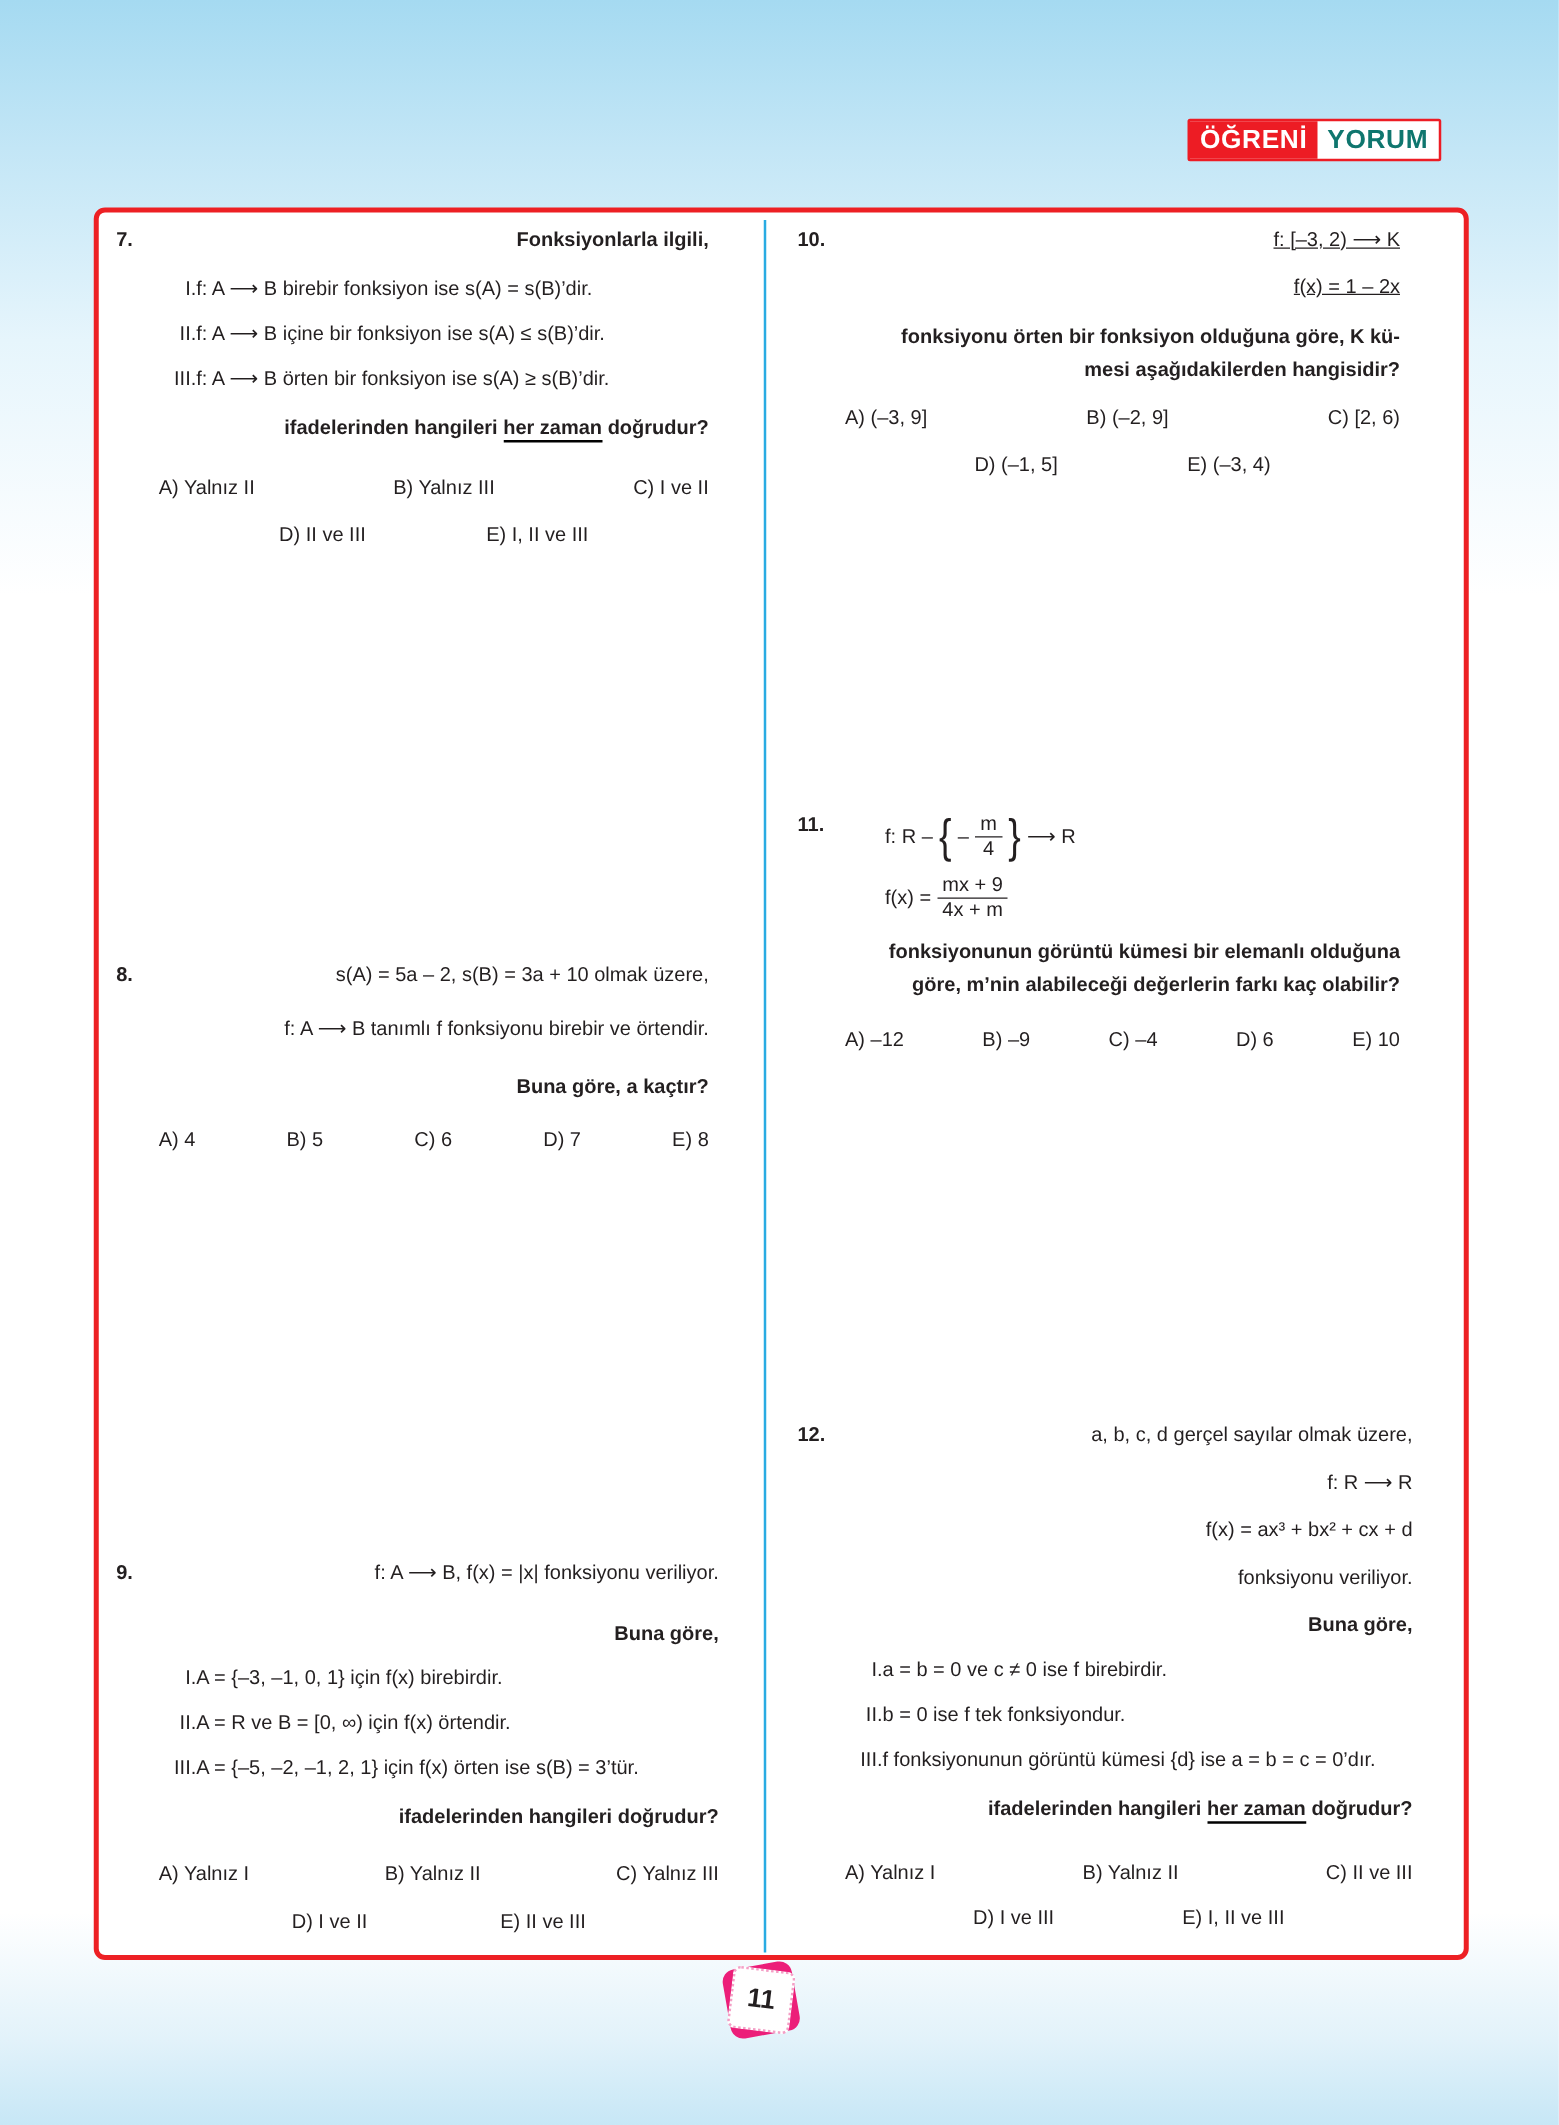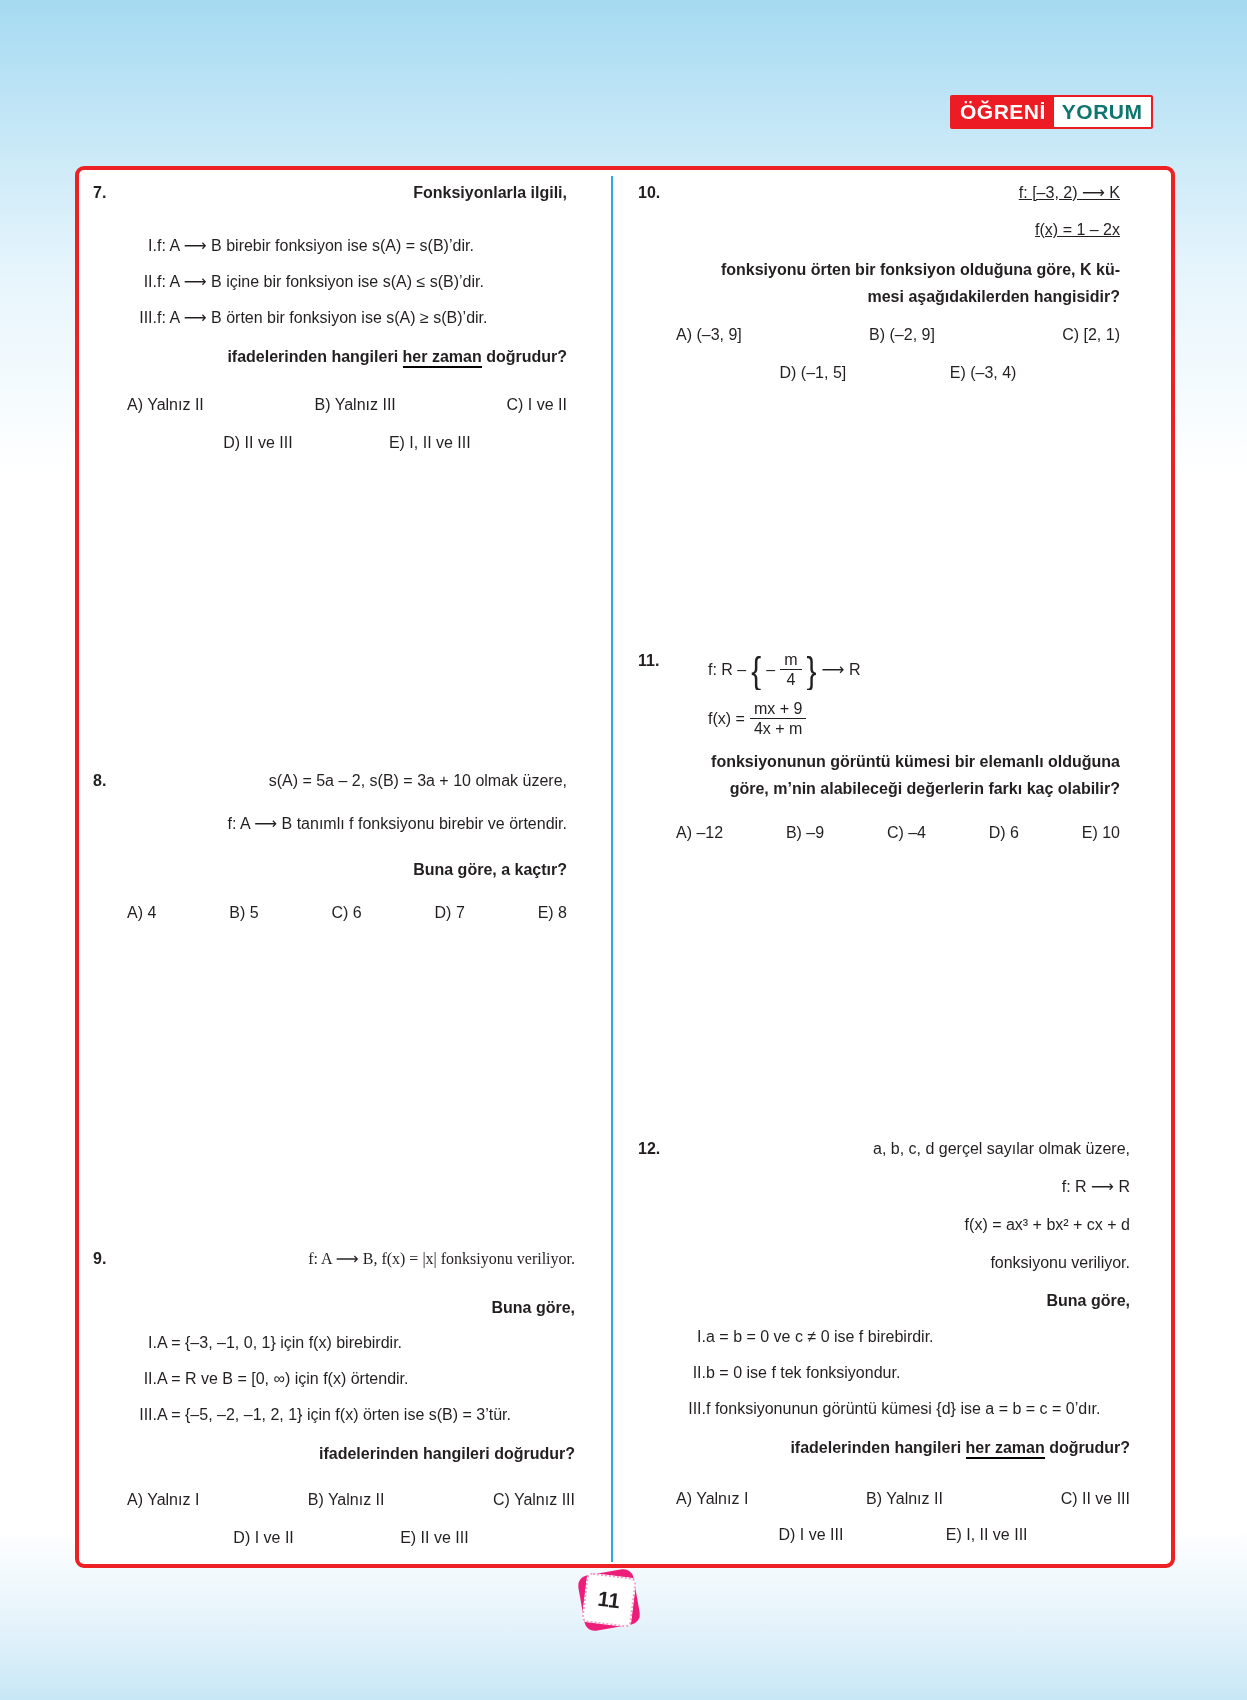--- a/index.html
+++ b/index.html
@@ -39,21 +39,21 @@
   }
 
   
   .q{ position:absolute; font-size:16px; line-height:22px; }
   .qnum{ position:absolute; left:0; top:0; font-weight:bold; }
   .qbody{ padding-left:34px; }
   .col-right .qbody{ padding-left:38px; }
 
   .line{ margin:0 0 17px; white-space:nowrap; }
   .bold{ font-weight:bold; }
-  .intro{ margin:0 0 31px; white-space:nowrap; }
+  .intro{ margin:0 0 17px; white-space:nowrap; }
   .subhead{ margin:0 0 13px; white-space:nowrap; font-weight:bold; }
   .formula{ margin:0 0 16px 32px; white-space:nowrap; }
 
   .item{ display:flex; margin:0 0 14px; white-space:nowrap; }
   .ilabel{ flex:none; width:30px; }
 
   .prompt{ font-weight:bold; margin:8px 0 24px; line-height:27px; }
   .prompt .pline{ display:block; white-space:nowrap; }
   .ul{ border-bottom:2px solid #000000; padding-bottom:1px; }
 
@@ -64,21 +64,21 @@
   .mathrow{ display:flex; align-items:center; margin:0 0 10px 32px; white-space:nowrap; }
   .mathrow > *{ margin-right:5px; }
   .frac{ display:inline-flex; flex-direction:column; align-items:center; line-height:19px; }
   .frac .num{ border-bottom:1.6px solid #231f20; padding:0 4px; }
   .frac .den{ padding:0 4px; }
   .brace{ font-size:30px; font-weight:300; transform:scaleY(1.25); display:inline-block; }
 
   
   .q8 .line{ margin-bottom:21px; }
   .q8 .prompt{ margin:0 0 19px; }
-  .q9 .line{ margin-bottom:27px;font-family:Liberation Serif, serif; }
+  .q9 .line{ margin-bottom:27px; }
   .q9 .prompt{ margin:12px 0 22px; }
   .q10 .formula{ margin-bottom:15px;text-decoration:underline; }
   .q10 .prompt{ margin:6px 0 14px; }
   .q11 .prompt{ margin:8px 0 20px; }
   .q12 .line{ margin-bottom:16px; }
   .q12 .formula{ margin-bottom:16px; }
   .q12 .subhead{ margin-bottom:14px; }
   .q12 .prompt{ margin:7px 0 27px; }
   .q12 .opts{ margin-bottom:14px; }
 
@@ -191,21 +191,21 @@
       <div class="qbody">
         <p class="formula">f: [–3, 2) ⟶ K</p>
         <p class="formula">f(x) = 1 – 2x</p>
         <p class="prompt">
             <span class="pline">fonksiyonu örten bir fonksiyon olduğuna göre, K kü-</span>
             <span class="pline">mesi aşağıdakilerden hangisidir?</span>
           </p>
         <div class="opts">
           <span>A) (–3, 9]</span>
           <span>B) (–2, 9]</span>
-          <span>C) [2, 1)</span>
+          <span>C) [2, 6)</span>
         </div>
         <div class="opts opts-2">
           <span>D) (–1, 5]</span>
           <span>E) (–3, 4)</span>
         </div>
       </div>
     </section>
 
     <section class="q q11 col-right" style="left:559px; top:480px; width:482px;">
       <span class="qnum">11.</span>

